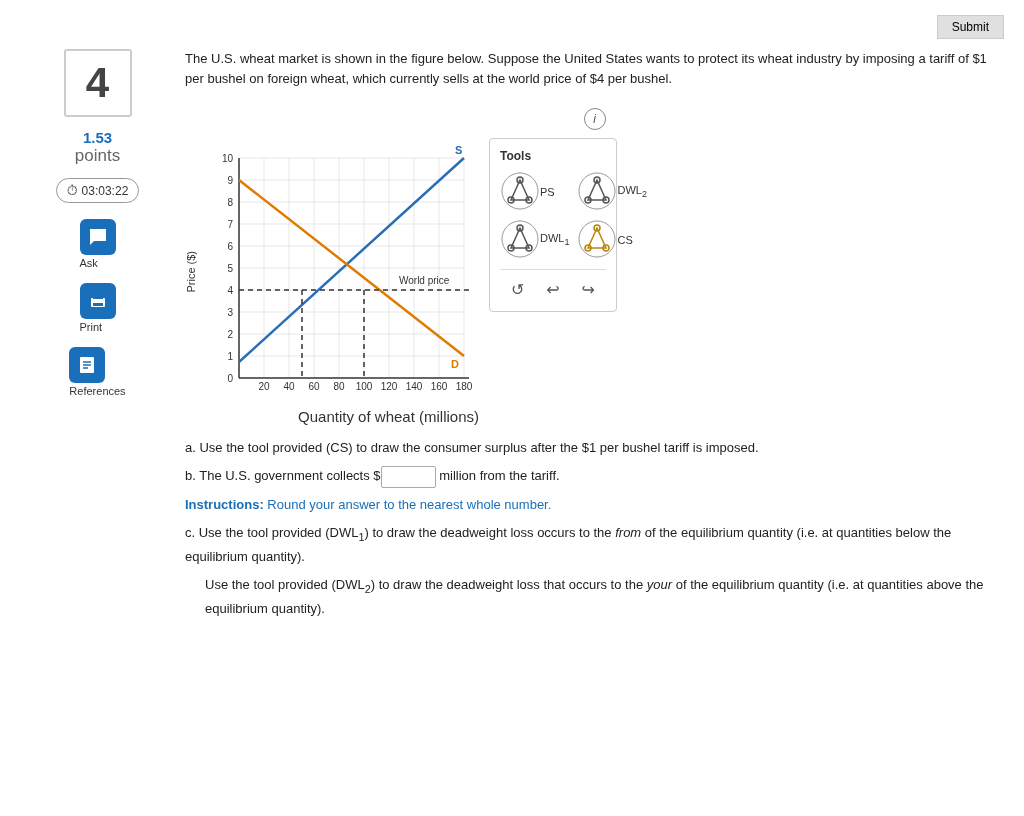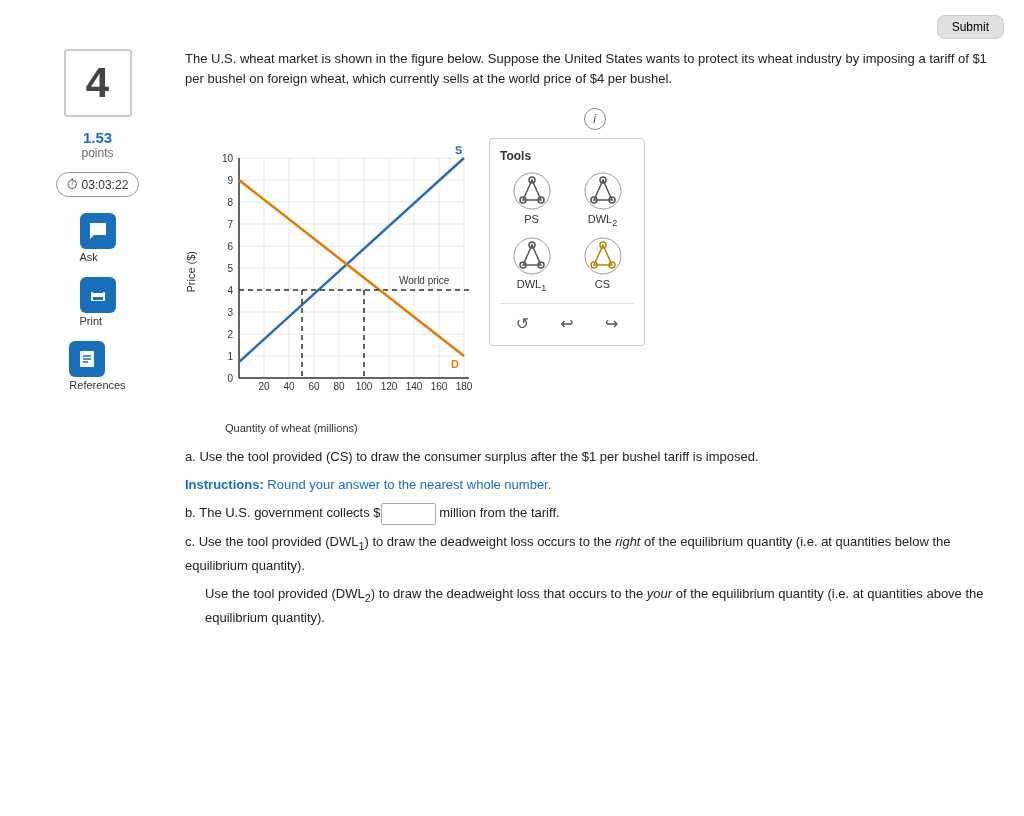--- a/index.html
+++ b/index.html
@@ -1,32 +1,32 @@
 <!DOCTYPE html>
 <html><head>
   <meta charset="utf-8">
   <style>
     * { box-sizing: border-box; margin: 0; padding: 0; }
     body { font-family: Arial, sans-serif; font-size: 13px; background: #fff; color: #222; }
 
     .page-container { display: flex; flex-direction: column; padding: 10px 20px; max-width: 1024px; }
 
     .top-bar { display: flex; align-items: center; justify-content: flex-end; padding: 5px 0; }
-    .top-bar-btn { background: #e0e0e0; border: 1px solid #ccc; border-radius: 8px; padding: 4px 14px; font-size: 12px; cursor: pointer; }
+    .top-bar-btn { background: #e0e0e0; border: 1px solid #ccc; border-radius: 0; padding: 4px 14px; font-size: 12px; cursor: pointer; }
 
     .main-row { display: flex; flex-direction: row; gap: 0; margin-top: 5px; }
 
     
     .sidebar { width: 155px; flex-shrink: 0; display: flex; flex-direction: column; align-items: center; padding-top: 0; }
 
     .question-number-box { width: 68px; height: 68px; border: 2px solid #ccc; display: flex; align-items: center; justify-content: center; font-size: 42px; font-weight: bold; color: #444; margin-bottom: 12px; border-radius: 3px; }
 
     .points-section { text-align: center; margin-bottom: 12px; }
     .points-value { color: #1a6fba; font-size: 15px; font-weight: bold; }
-    .points-label { color: #666; font-size: 12px; }
+    .points-label { color: #666; font-size: 17px; }
 
     .timer-badge { display: flex; align-items: center; gap: 4px; background: #fff; border: 1.5px solid #999; border-radius: 14px; padding: 3px 10px; font-size: 12px; color: #333; margin-bottom: 16px; }
     .timer-icon { font-size: 14px; }
 
     .sidebar-action { display: flex; flex-direction: column; align-items: flex-start; margin-bottom: 14px; cursor: pointer; }
     .sidebar-action-icon { width: 36px; height: 36px; background: #1a6fba; border-radius: 6px; display: flex; align-items: center; justify-content: center; margin-bottom: 2px; }
     .sidebar-action-icon svg { fill: white; }
     .sidebar-action-label { font-size: 11px; color: #333; }
 
     
@@ -40,27 +40,27 @@
     
     .chart-tools-row { display: flex; flex-direction: row; gap: 10px; margin-bottom: 12px; align-items: flex-start; }
 
     .chart-area { position: relative; }
 
     .chart-wrapper { display: flex; flex-direction: row; align-items: flex-end; }
     .y-axis-label { writing-mode: vertical-rl; transform: rotate(180deg); font-size: 11px; color: #333; margin-right: 2px; white-space: nowrap; align-self: center; }
 
     .chart-svg-container { position: relative; }
 
-    .chart-x-label { text-align: left; font-size: 11px; color: #333; margin-top: 16px; margin-left: 40px; }
-
-    
-    .tools-panel { width: 156px; border: 1.5px solid #ccc; border-radius: 4px; padding: 10px; }
+    .chart-x-label { text-align: right; font-size: 15px; color: #333; margin-top: 2px; margin-left: 40px; }
+
+    
+    .tools-panel { width: 128px; border: 1.5px solid #ccc; border-radius: 4px; padding: 10px; }
     .tools-title { font-size: 12px; font-weight: bold; color: #333; margin-bottom: 8px; }
     .tools-grid { display: grid; grid-template-columns: 1fr 1fr; gap: 8px; }
-    .tool-item { display: flex; flex-direction: column; align-items: center; cursor: pointer; }
+    .tool-item { display: flex; flex-direction: row; align-items: center; cursor: pointer; }
     .tool-icon { width: 40px; height: 40px; display: flex; align-items: center; justify-content: center; }
     .tool-label { font-size: 11px; color: #333; margin-top: 2px; }
     .tool-label sub { font-size: 9px; }
 
     .tools-controls { display: flex; flex-direction: row; justify-content: space-around; margin-top: 10px; border-top: 1px solid #ddd; padding-top: 8px; }
     .tool-ctrl-btn { background: none; border: none; cursor: pointer; font-size: 16px; color: #555; padding: 2px 6px; }
 
     
     .answer-section { margin-top: 10px; }
     .answer-para { font-size: 13px; line-height: 1.7; color: #222; margin-bottom: 6px; }
@@ -285,29 +285,29 @@
         </div>
 
       </div>
 
       <div class="answer-section">
 
         <p class="answer-para">a. Use the tool provided (CS) to draw the consumer surplus after the $1 per bushel tariff is imposed.</p>
 
 
         <p class="answer-para">
+          <span>b. The U.S. government collects $</span><input type="text" class="inline-input" style=""><span> million from the tariff.</span>
+        </p>
+
+        <p class="answer-para">
           <span class="instructions-label">Instructions:</span><span class="instructions-text"> Round your answer to the nearest whole number.</span>
         </p>
 
         <p class="answer-para">
-          <span>b. The U.S. government collects $</span><input type="text" class="inline-input" style=""><span> million from the tariff.</span>
-        </p>
-
-        <p class="answer-para">
-          c. Use the tool provided (DWL<sub>1</sub>) to draw the deadweight loss occurs to the <span class="italic">right</span> of the equilibrium quantity (i.e. at quantities below the equilibrium quantity).
+          c. Use the tool provided (DWL<sub>1</sub>) to draw the deadweight loss occurs to the <span class="italic">from</span> of the equilibrium quantity (i.e. at quantities below the equilibrium quantity).
         </p>
 
         <p class="answer-para" style="margin-left:20px;">
           Use the tool provided (DWL<sub>2</sub>) to draw the deadweight loss that occurs to the <span class="italic">your</span> of the equilibrium quantity (i.e. at quantities above the equilibrium quantity).
         </p>
 
       </div>
 
     </div>
   </div>

